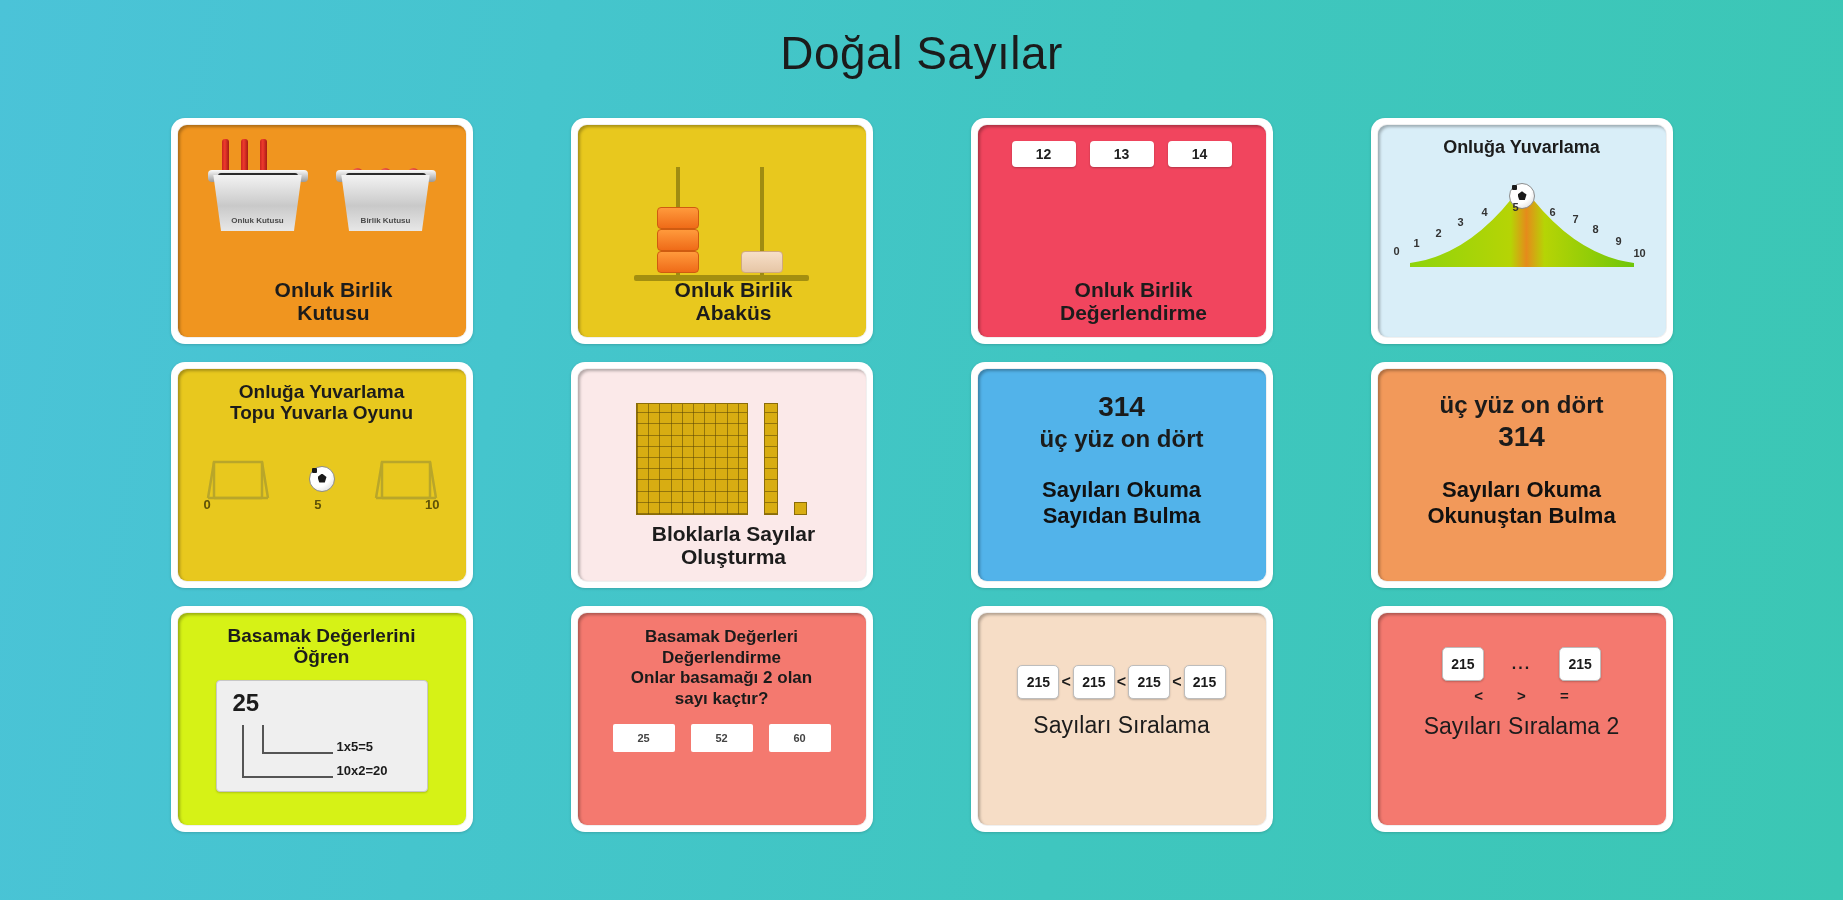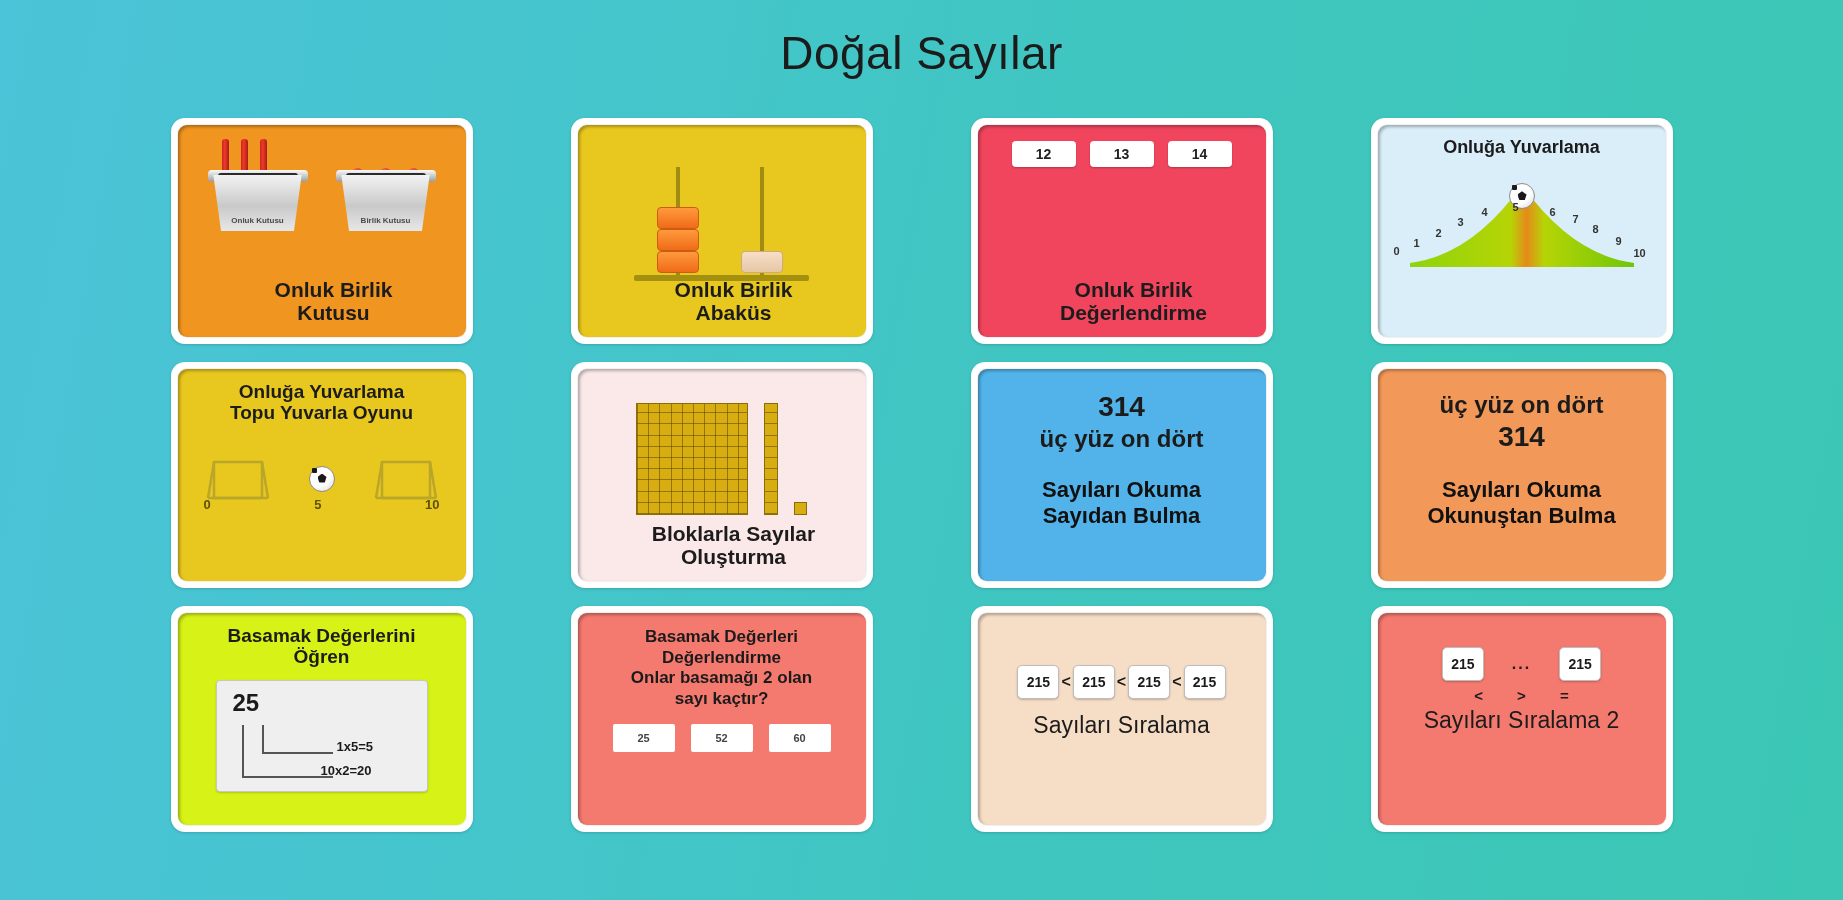--- a/index.html
+++ b/index.html
@@ -163,21 +163,21 @@
 
   
   .c-lime { background: #d6f216; }
   .panel { background: #efefef; border: 1px solid #c7c7c7; border-radius: 4px;
            width: 212px; height: 112px; margin-top: 12px; position: relative;
            box-shadow: 0 1px 2px rgba(0,0,0,.18); }
   .panel .n25 { position: absolute; left: 16px; top: 8px; font-size: 24px;
                 font-weight: 700; color: #1b1b1b; }
   .panel .eq1 { position: absolute; left: 120px; top: 58px; font-size: 13px;
                 font-weight: 700; color: #1b1b1b; }
-  .panel .eq2 { position: absolute; left: 104px; top: 82px; font-size: 13px;
+  .panel .eq2 { position: absolute; left: 120px; top: 82px; font-size: 13px;
                 font-weight: 700; color: #1b1b1b; }
 
   
   .c-salmon { background: #f4796f; }
   .q2 { font-size: 17px; font-weight: 700; color: #1b1b1b; text-align: center;
         line-height: 1.22; padding: 14px 12px 0; }
   .chips2 { display: flex; gap: 16px; justify-content: center; margin-top: 14px; }
   .chip2 { background: #fff; width: 62px; height: 28px; border-radius: 2px;
            display: flex; align-items: center; justify-content: center;
            font-size: 11px; font-weight: 700; color: #444; }
@@ -441,19 +441,19 @@
       <div class="pair">
         <div class="tile">215</div>
         <div class="dots3">...</div>
         <div class="tile">215</div>
       </div>
       <div class="ops-row">
         <span>&lt;</span>
         <span>&gt;</span>
         <span>=</span>
       </div>
-      <div class="card-label" style="margin-top:4px; font-size:23px; font-weight:400;">
+      <div class="card-label" style="margin-top:10px; font-size:23px; font-weight:400;">
         <span>Sayıları Sıralama 2</span>
       </div>
     </div>
   </div>
 
 </div>
 
 </body></html>

